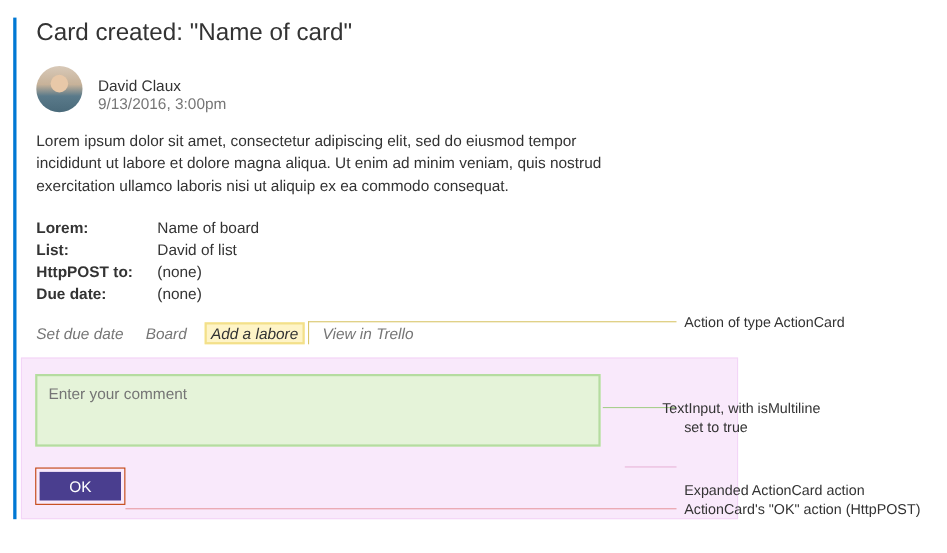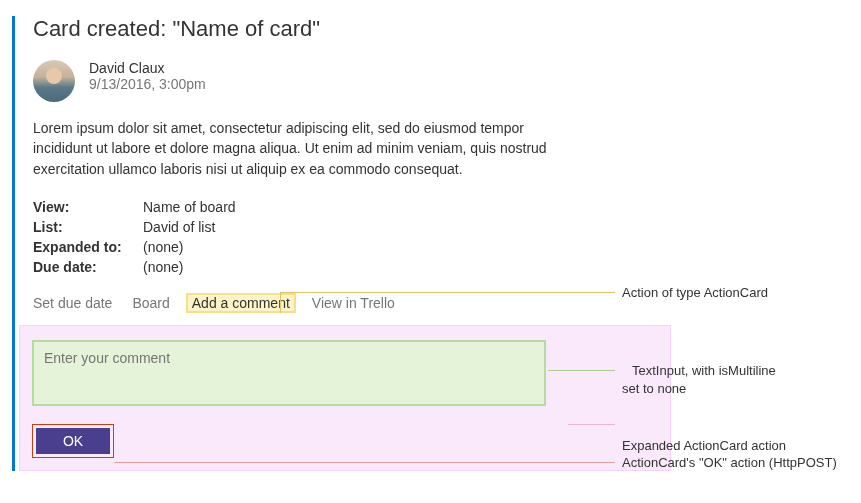--- a/index.html
+++ b/index.html
@@ -1,30 +1,30 @@
 <!DOCTYPE html>
 <html><head>
 <meta charset="utf-8">
 <style>
   * { box-sizing: border-box; margin: 0; padding: 0; }
   body { font-family: "Segoe UI", -apple-system, sans-serif; background: #fff; color: #333; width: 861px; height: 503px; position: relative; }
   .card { position: absolute; left: 12px; top: 16px; width: 557px; border-left: 3px solid #0078d4; padding: 0 0 0 18px; }
   .title { font-size: 22px; font-weight: 300; color: #333; margin-bottom: 18px; }
-  .author-row { display: flex; align-items: flex-start; gap: 14px; margin-bottom: 16px; }
+  .author-row { display: flex; align-items: flex-end; gap: 14px; margin-bottom: 16px; }
   .avatar { width: 42px; height: 42px; border-radius: 50%; background: linear-gradient(180deg,#d8c9b8 0%,#c7b299 40%,#5a7a8a 65%,#4a6a7a 100%); flex-shrink: 0; position: relative; overflow:hidden; }
   .avatar::after{content:"";position:absolute;left:13px;top:8px;width:16px;height:16px;border-radius:50%;background:#e8c8a8;}
   .author-meta .name { font-size: 14px; color: #333; }
   .author-meta .time { font-size: 14px; color: #767676; }
   .body { font-size: 14px; color: #333; line-height: 1.45; margin-bottom: 18px; max-width: 520px; }
   .facts { font-size: 14px; margin-bottom: 18px; }
   .facts .row { display: flex; padding: 2px 0; }
   .facts .label { width: 110px; font-weight: 600; color: #333; }
   .facts .value { color: #333; }
   .actions { display: flex; gap: 20px; font-size: 14px; color: #767676; margin-bottom: 14px; }
-  .actions .action { cursor: pointer; }
+  .actions .action { cursor: pointer; font-style: italic; }
   .actions .action.hl { background: #fef4c7; border: 2px solid #f3e08a; padding: 0 4px; margin: -2px -4px; color: #333; }
   .expanded { background: #f9e9fb; border: 1px solid #f3d5f7; padding: 14px 12px 12px 12px; margin-left: -14px; width: 652px; }
   .comment-box { width: 514px; height: 66px; background: #e5f3d9; border: 2px solid #b5dca0; padding: 8px 10px; font-size: 14px; color: #767676; font-family: inherit; resize: none; outline: none; }
   .ok-wrap { margin-top: 14px; border: 1px solid #c2410c; padding: 3px; width: 82px; }
   .ok-btn { background: #4a3e8f; color: #fff; border: none; width: 100%; height: 26px; font-size: 14px; cursor: pointer; }
   
   .ann { position: absolute; font-size: 13px; color: #333; white-space: nowrap; }
   .line { position: absolute; background: currentColor; height: 1px; }
   .vline { position: absolute; background: currentColor; width: 1px; }
   .ann-yellow { color: #d9c66b; }
@@ -44,57 +44,57 @@
     <div class="author-meta">
       <div class="name">David Claux</div>
       <div class="time">9/13/2016, 3:00pm</div>
     </div>
   </div>
 
   <p class="body">Lorem ipsum dolor sit amet, consectetur adipiscing elit, sed do eiusmod tempor incididunt ut labore et dolore magna aliqua. Ut enim ad minim veniam, quis nostrud exercitation ullamco laboris nisi ut aliquip ex ea commodo consequat.</p>
 
   <div class="facts">
     <div class="row">
-      <div class="label">View:</div>
+      <div class="label">Lorem:</div>
       <div class="value">Name of board</div>
     </div>
     <div class="row">
       <div class="label">List:</div>
       <div class="value">David of list</div>
     </div>
     <div class="row">
-      <div class="label">Expanded to:</div>
+      <div class="label">HttpPOST to:</div>
       <div class="value">(none)</div>
     </div>
     <div class="row">
       <div class="label">Due date:</div>
       <div class="value">(none)</div>
     </div>
   </div>
 
   <div class="actions">
     <span class="action">Set due date</span>
     <span class="action">Board</span>
-    <span class="action hl">Add a comment</span>
+    <span class="action hl">Add a labore</span>
     <span class="action">View in Trello</span>
   </div>
 
   <div class="expanded">
     <textarea class="comment-box" placeholder="Enter your comment" style=""></textarea>
     <div class="ok-wrap">
       <button class="ok-btn">OK</button>
     </div>
   </div>
 </div>
 
 <div class="vline ann-yellow" style="left:280px; top:292px; height:21px;"></div>
 <div class="line ann-yellow" style="left:280px; top:292px; width:335px;"></div>
 <div class="ann ann-text" style="left:622px; top:285px;">Action of type ActionCard</div>
 
 <div class="line ann-green" style="left:548px; top:370px; width:67px;"></div>
-<div class="ann ann-text" style="left:632px; top:363px;">TextInput, with isMultiline</div>
-<div class="ann ann-text" style="left:622px; top:381px;">set to none</div>
+<div class="ann ann-text" style="left:602px; top:363px;">TextInput, with isMultiline</div>
+<div class="ann ann-text" style="left:622px; top:381px;">set to true</div>
 
 <div class="line ann-pink" style="left:568px; top:424px; width:47px;"></div>
 <div class="ann ann-text" style="left:622px; top:438px;">Expanded ActionCard action</div>
 
 <div class="line ann-rose" style="left:114px; top:462px; width:501px;"></div>
 <div class="ann ann-text" style="left:622px; top:455px;">ActionCard's "OK" action (HttpPOST)</div>
 
 </body></html>

